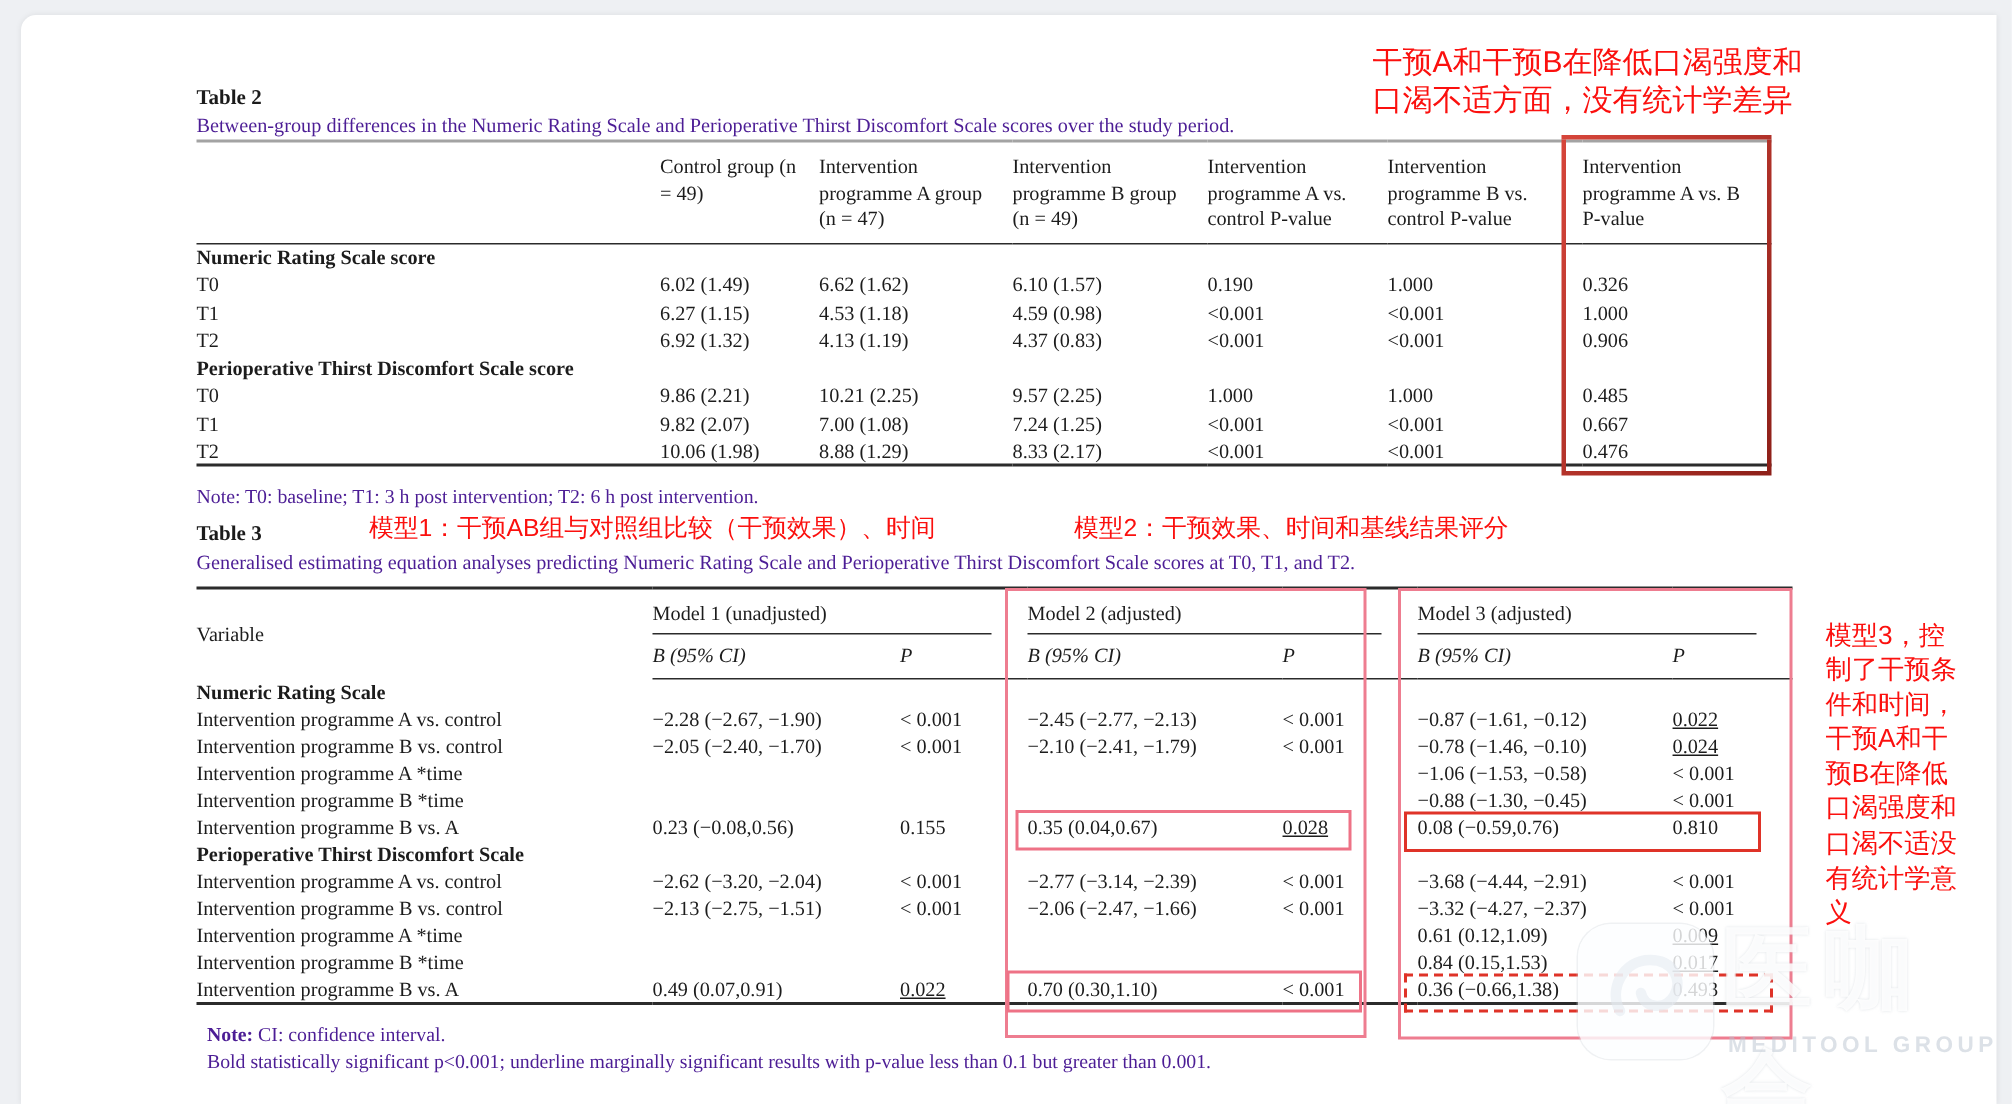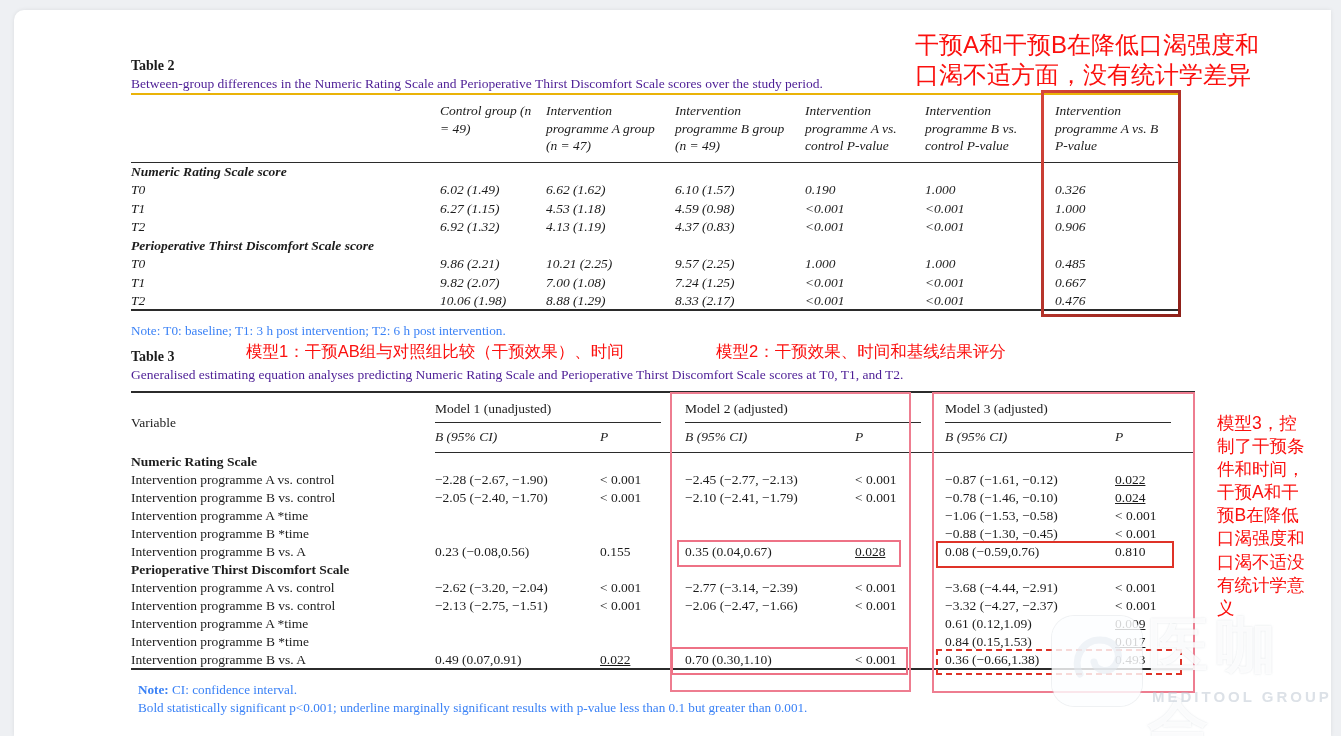--- a/index.html
+++ b/index.html
@@ -5,26 +5,26 @@
   * { margin:0; padding:0; box-sizing:border-box; }
   html,body { width:1341px; height:736px; background:#eef0f3; overflow:hidden;
               font-family:"Liberation Serif", serif; }
   #page { position:relative; width:1341px; height:736px; }
   #sheet { position:absolute; left:14px; top:10px; width:1317px; height:726px;
            background:#ffffff; border-radius:10px 0 0 0;
            box-shadow:0 0 4px rgba(0,0,0,0.08); }
 
   .tlabel  { position:absolute; font-weight:bold; font-size:14px; color:#1b1b1b; }
   .tcap    { position:absolute; font-size:13.5px; color:#4c1d95; white-space:nowrap; }
-  .tnote   { position:absolute; font-size:13.2px; color:#3b82f6; white-space:nowrap; line-height:1.36; }
+  .tnote   { position:absolute; font-size:13.2px; color:#4c1d95; white-space:nowrap; line-height:1.36; }
 
   table { border-collapse:collapse; table-layout:fixed; color:#1c1c1c;
           font-size:13.5px; line-height:1.3; }
   #t2 { position:absolute; left:131px; top:93px; width:1050px;
-        border-top:2px solid #eab308; border-bottom:2px solid #2b2b2b;font-style:italic; }
+        border-top:2px solid #a3a3a3; border-bottom:2px solid #2b2b2b; }
   #t2 thead th { text-align:left; font-weight:normal; vertical-align:top;
                  padding:7px 12px 7px 0; border-bottom:1px solid #2b2b2b; }
   #t2 tbody td { height:18.5px; padding:0 8px 0 0; white-space:nowrap; }
 
   #t3 { position:absolute; left:131px; top:391px; width:1064px;
         border-top:2px solid #2b2b2b; border-bottom:2px solid #2b2b2b; }
   #t3 th { text-align:left; font-weight:normal; }
   #t3 th.var { vertical-align:middle; padding-left:0; font-size:13.5px; }
   #t3 .mlabel { display:block; margin-right:24px; padding:7px 0 4px 0;
                 border-bottom:1px solid #2b2b2b; }
@@ -41,21 +41,21 @@
              border:3px solid #a93226;
              border-image:linear-gradient(120deg,#d6453a,#8e2019) 1; }
   #m2colbox{ left:670px;  top:392px; width:241px; height:300px; border:2px solid #ee7d90; }
   #m3colbox{ left:932px;  top:392px; width:263px; height:301px; border:2px solid #ee7d90; }
   #r1box   { left:677px;  top:540px; width:224px; height:27px;  border:2px solid #ee7286; }
   #r2box   { left:671px;  top:647px; width:237px; height:28px;  border:2px solid #ee7286; }
   #r3box   { left:936px;  top:541px; width:238px; height:27px;  border:2px solid #df3328; }
   #r4box   { left:936px;  top:649px; width:246px; height:26px;  border:2px dashed #df3328; }
 
   .cnann { position:absolute; color:#fb100e; font-family:sans-serif; z-index:6; }
-  #annTop { left:915px; top:30px; font-size:24px; line-height:1.27; font-weight:500; }
+  #annTop { left:915px; top:30px; font-size:20px; line-height:1.27; font-weight:500; }
   #annM1  { left:246px; top:341px; font-size:16.5px; }
   #annM2  { left:716px; top:341px; font-size:16.5px; }
   #annM3  { left:1217px; top:412px; width:96px; font-size:17.5px; line-height:1.32;
             word-break:break-all; }
 
   
   #wm { position:absolute; left:1046px; top:600px; width:295px; height:136px;
         pointer-events:none; z-index:9; }
   #wmIcon { position:absolute; left:6px; top:16px; width:90px; height:90px;
             border-radius:22px; background:rgba(253,254,255,0.82);

